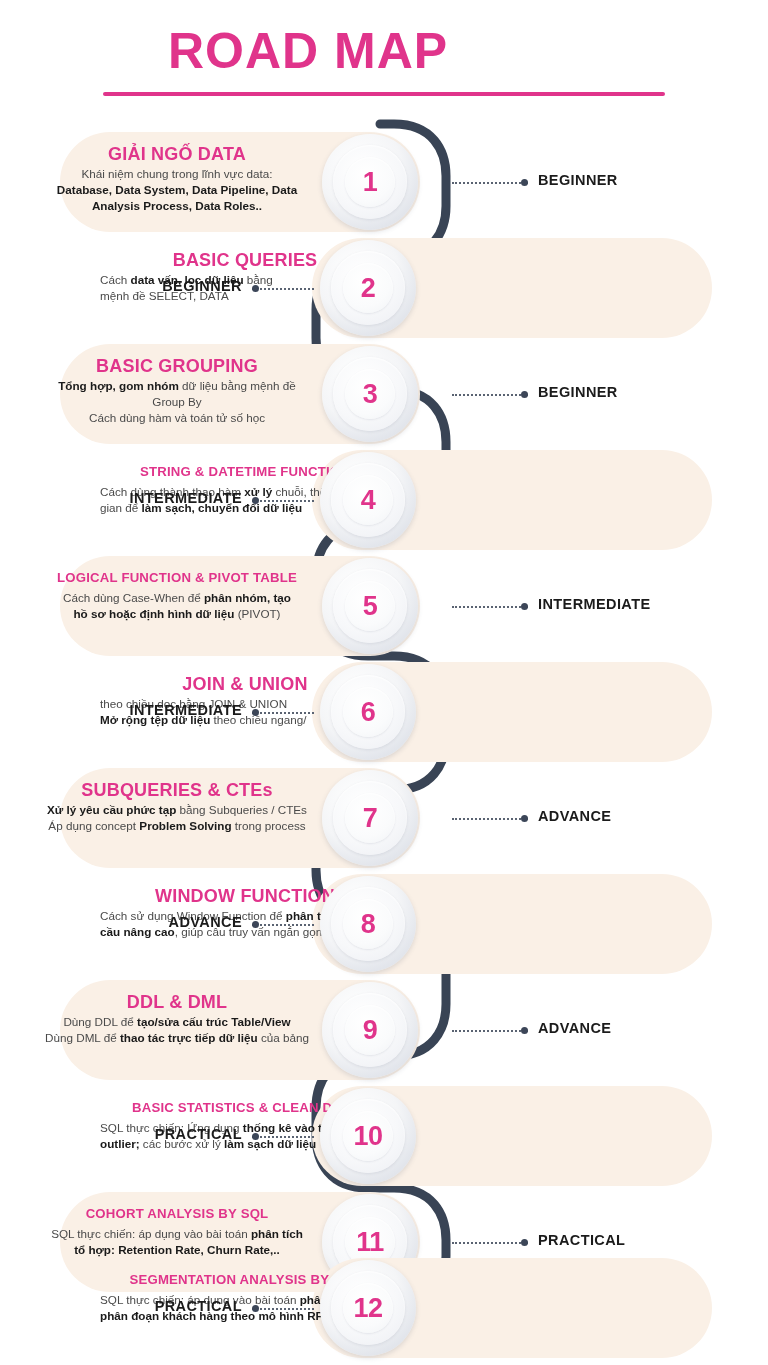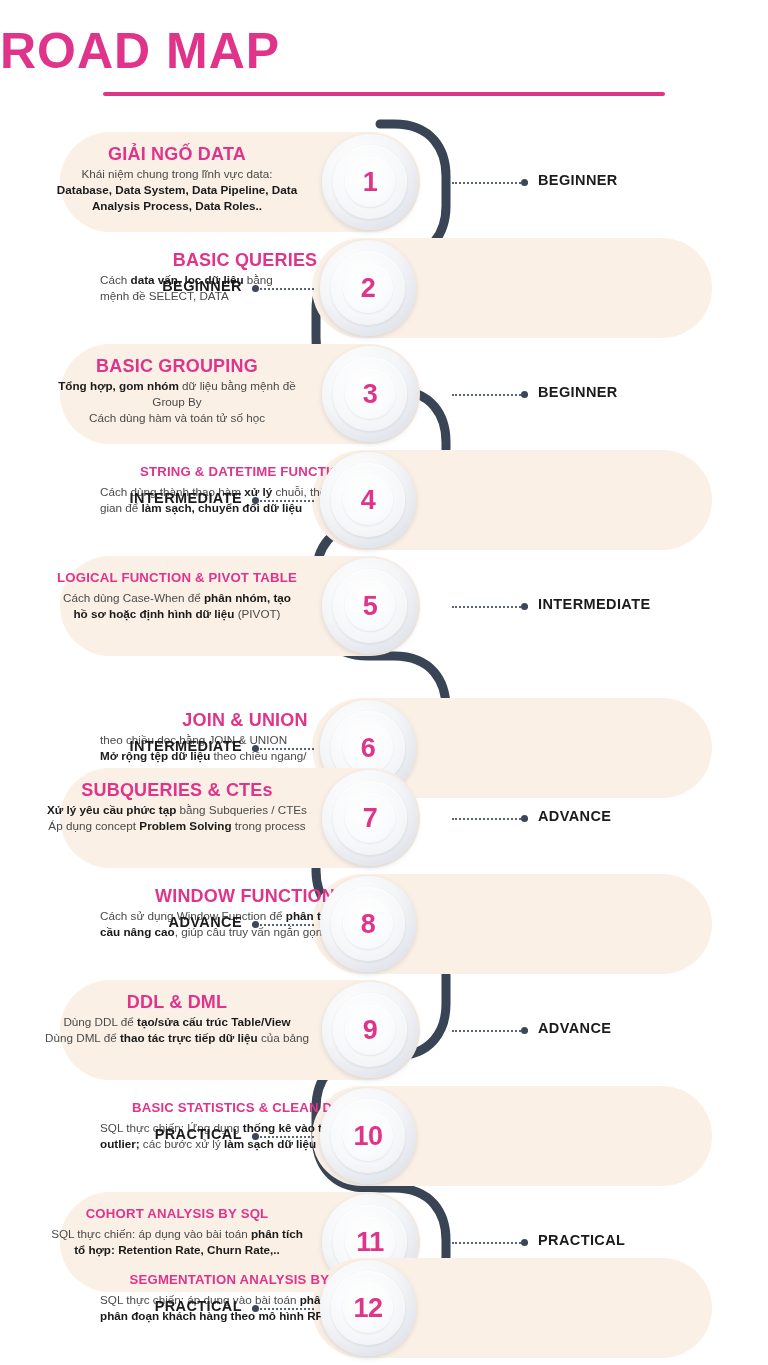--- a/index.html
+++ b/index.html
@@ -11,20 +11,21 @@
     overflow:hidden;
     -webkit-font-smoothing:antialiased;
   }
 
   
   #header{
     position:absolute; left:0; top:0; width:768px; height:112px;
   }
   #page-title{
     position:absolute; left:0; top:22px; width:616px;
+    text-align:center;
     font-size:50px; font-weight:bold; letter-spacing:1px;
     color:#E0348B;
     font-family:"Liberation Sans", sans-serif;
   }
   #title-rule{
     position:absolute; left:103px; top:92px; width:562px; height:4px;
     background:#E0348B; border-radius:2px;
   }
 
   
@@ -267,21 +268,21 @@
         <div class="ring2"></div>
         <div class="ring3"></div>
         <div class="num">5</div>
       </div>
       <div class="connector to-right" style="left: 452px; width: 76px;">
         <div class="dline"></div>
         <div class="knob"></div>
       </div>
       <div class="level" style="left: 538px; text-align: left;">INTERMEDIATE</div>
     </div>
-    <div class="step right" style="top: 698px; left: 0px; width: 768px;">
+    <div class="step right" style="top: 662px; left: 0px; width: 768px;">
       <div class="card"></div>
       <div class="card-text">
         <div class="card-title">JOIN &amp; UNION</div>
         <div class="card-body">
           <div><span>theo chiều dọc bằng JOIN &amp; UNION</span></div>
           <div><b>Mở rộng tệp dữ liệu </b><span>theo chiều ngang/</span></div>
         </div>
       </div>
       <div class="disc">
         <div class="ring2"></div>

